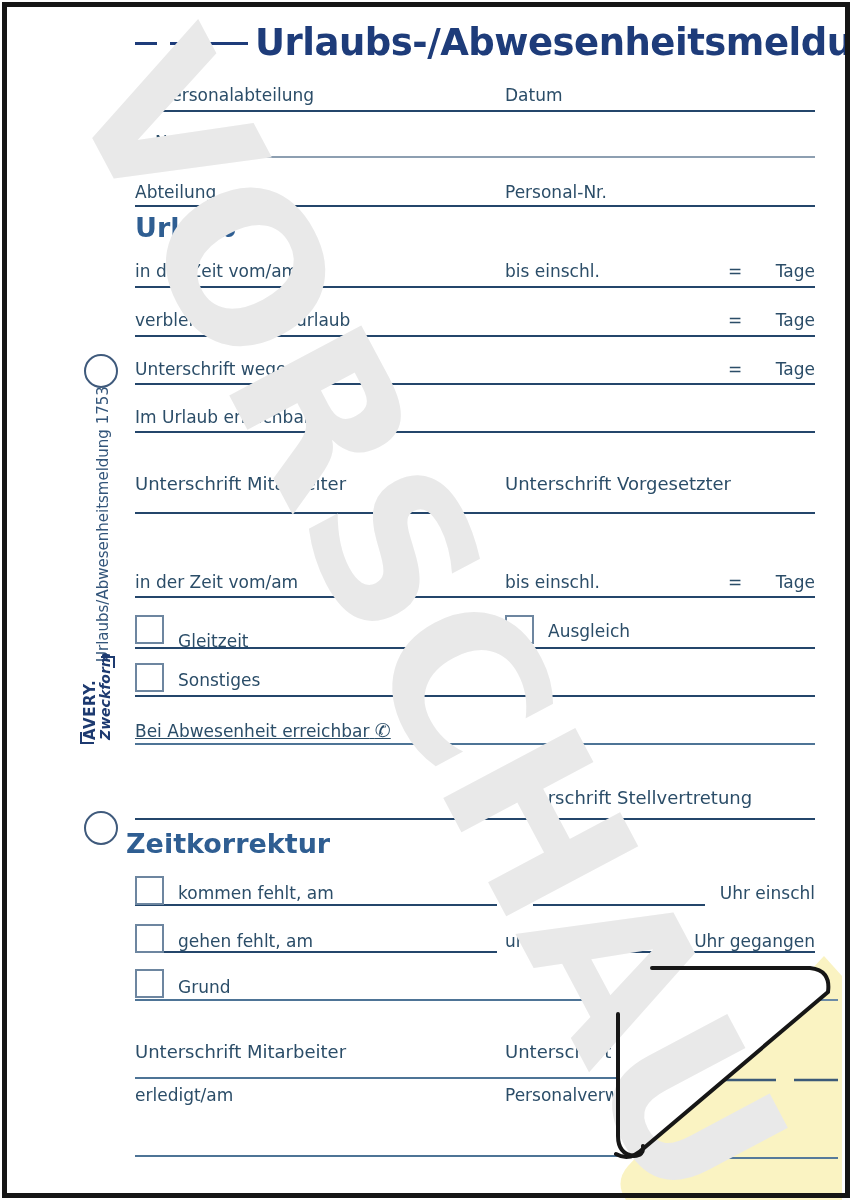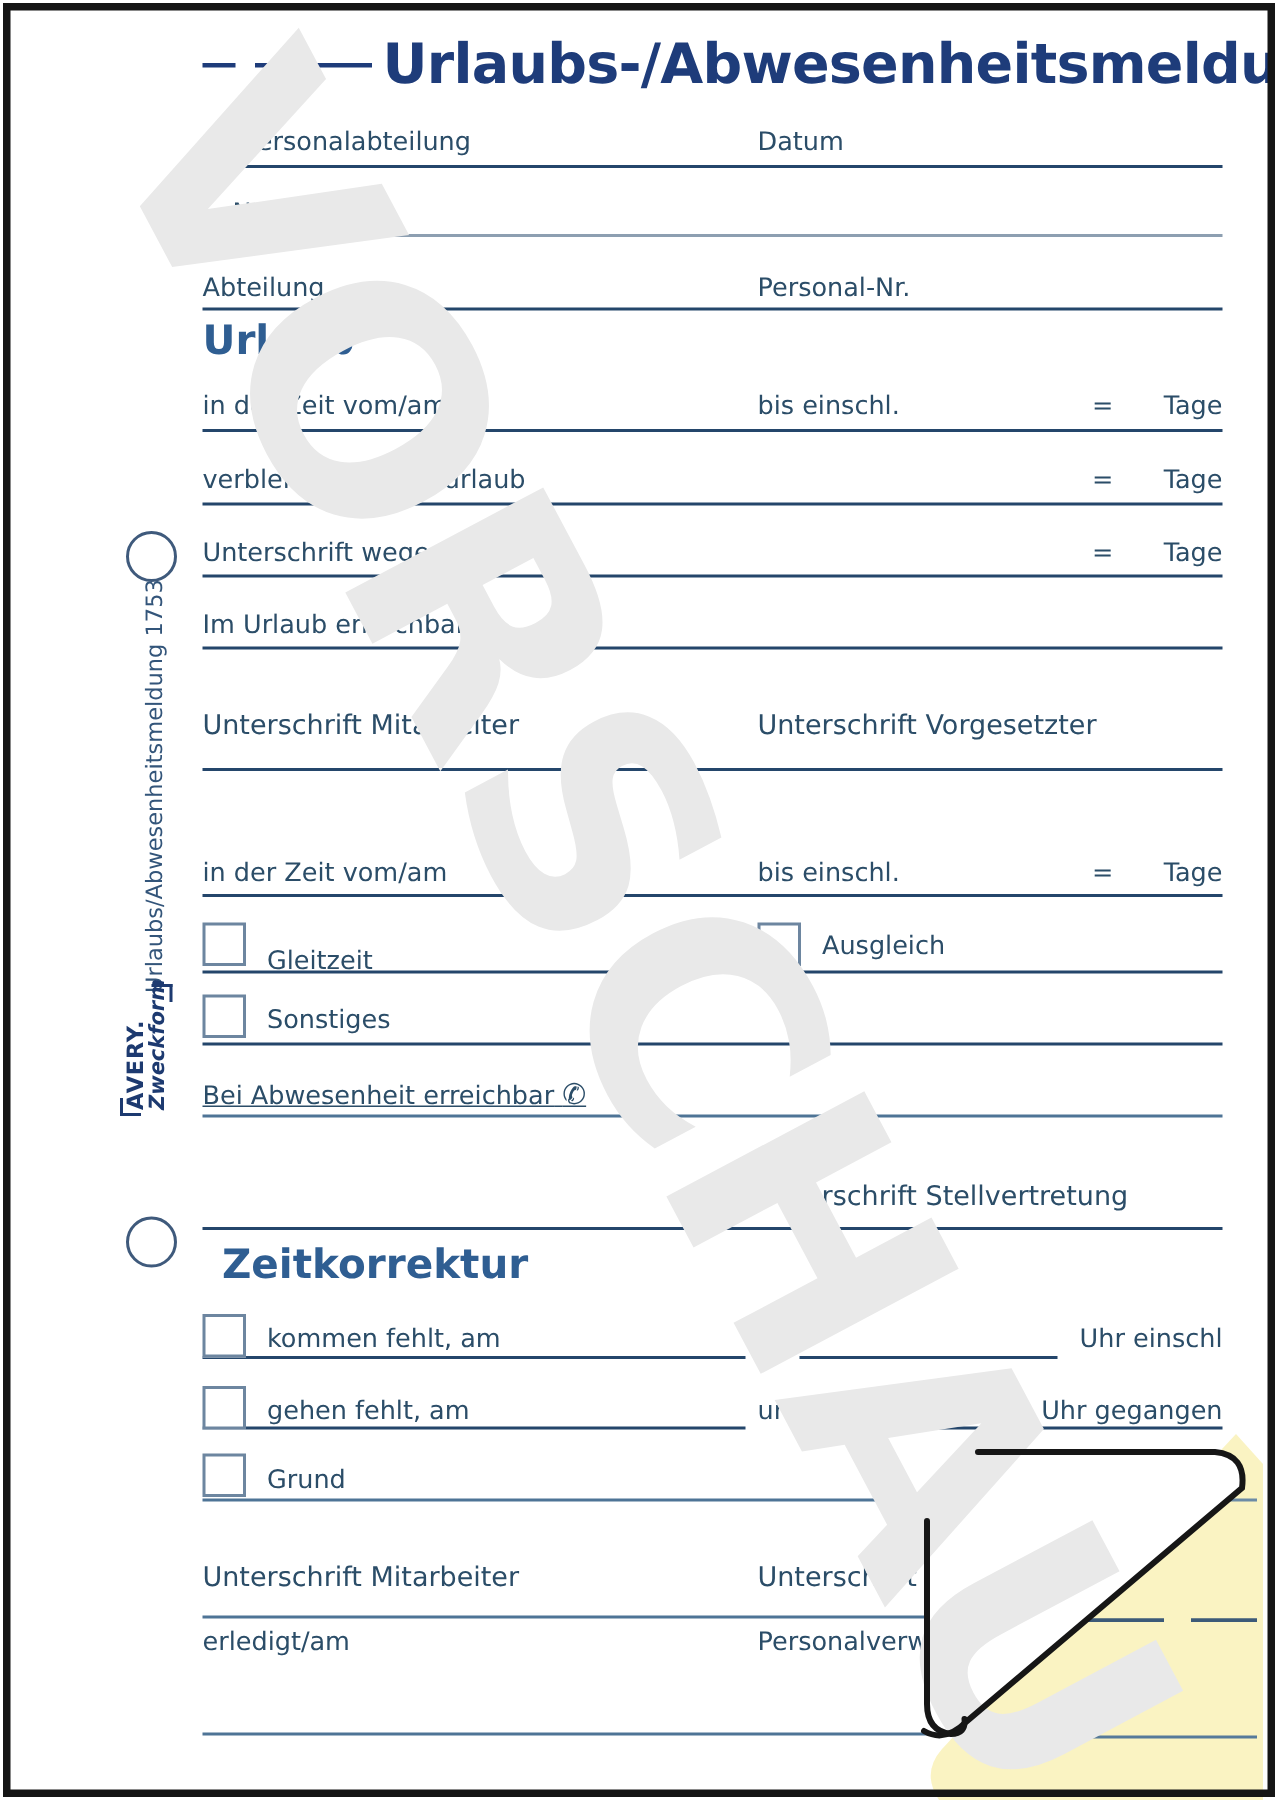--- a/index.html
+++ b/index.html
@@ -106,21 +106,21 @@
 
   <div class="lbl" style="left:135px;top:720px;text-decoration:underline;">
     <span>Bei Abwesenheit erreichbar</span>
     <span style="font-size:19px;">✆</span>
   </div>
   <div class="line steel" style="left:135px;top:743px;width:680px;"></div>
   <div class="lbl small" style="left:505px;top:751px;">Unterschrift Stellvertretung</div>
 
   <div class="line strong" style="left:135px;top:818px;width:680px;"></div>
   <div class="hole" style="left:84px;top:811px;"></div>
-  <div class="heading" style="left:148px;top:829px;">Zeitkorrektur</div>
+  <div class="heading" style="left:126px;top:829px;">Zeitkorrektur</div>
 
   <div class="checkbox" style="left:135px;top:876px;"></div>
   <div class="lbl" style="left:178px;top:883px;">kommen fehlt, am</div>
   <div class="lbl" style="left:505px;top:883px;">um</div>
   <div class="lbl right170" style="left:645px;top:883px;">Uhr einschl</div>
   <div class="line strong" style="left:135px;top:904px;width:362px;"></div>
   <div class="line strong" style="left:533px;top:904px;width:172px;"></div>
 
   <div class="checkbox" style="left:135px;top:924px;"></div>
   <div class="lbl" style="left:178px;top:931px;">gehen fehlt, am</div>

